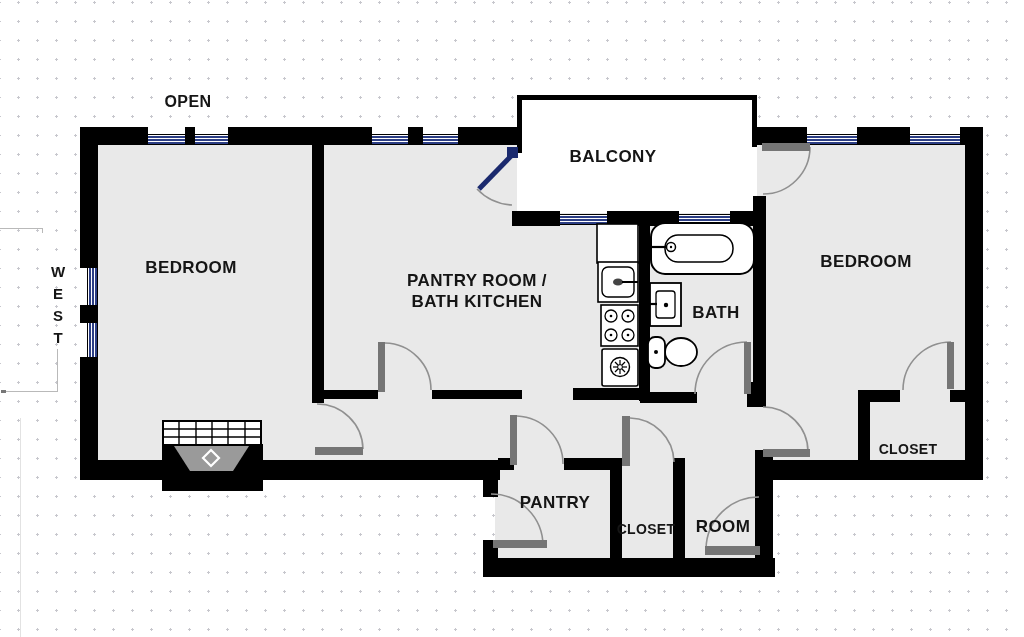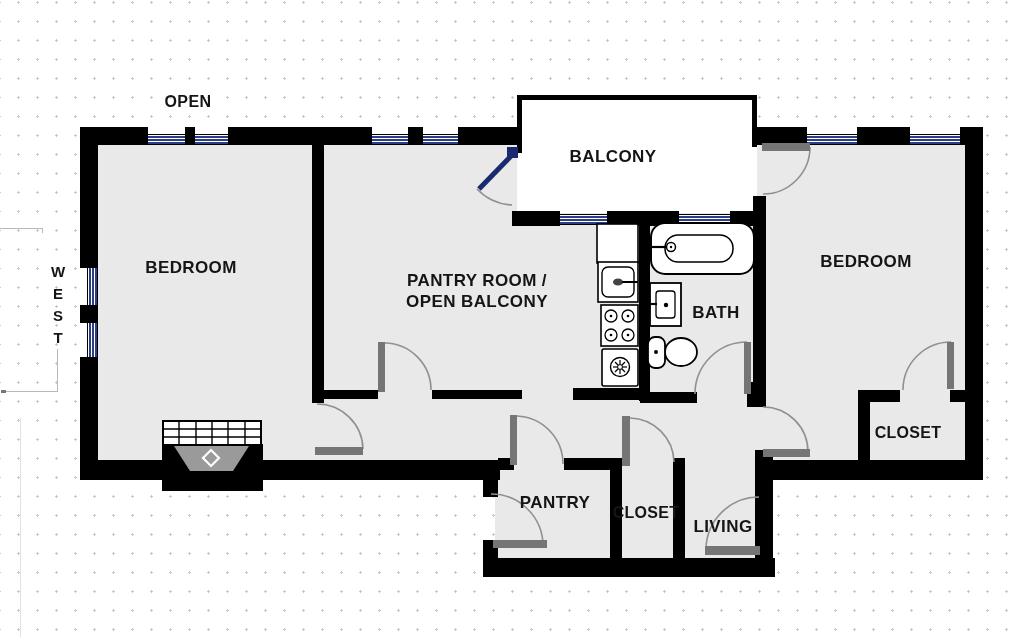--- a/index.html
+++ b/index.html
@@ -12,21 +12,21 @@
   }
   .floor{position:absolute;background:#e9e9e9;}
   .balcony-floor{position:absolute;background:#ffffff;}
   .w{position:absolute;background:#000;}
   .win-h{position:absolute;height:11px;
     background:linear-gradient(to bottom,#000 0 1px,#fff 1px 2.4px,#2c3e85 2.4px 3.9px,#fff 3.9px 5.3px,#2c3e85 5.3px 6.8px,#fff 6.8px 8.2px,#2c3e85 8.2px 9.7px,#fff 9.7px 10px,#000 10px 11px);}
   .win-v{position:absolute;width:11px;
     background:linear-gradient(to right,#000 0 1px,#fff 1px 2.4px,#2c3e85 2.4px 3.9px,#fff 3.9px 5.3px,#2c3e85 5.3px 6.8px,#fff 6.8px 8.2px,#2c3e85 8.2px 9.7px,#fff 9.7px 10px,#000 10px 11px);}
   .lbl{position:absolute;transform:translate(-50%,-50%);color:#151515;font-weight:bold;
     font-size:17px;letter-spacing:.4px;white-space:nowrap;}
-  .lbl.small{font-size:16px;letter-spacing:.3px;}
+  .lbl.small{font-size:14px;letter-spacing:.3px;margin-top:16px;}
   .lbl.vert{writing-mode:vertical-rl;text-orientation:upright;font-size:15px;letter-spacing:5px;}
   .footer{position:absolute;right:22px;top:602px;color:#151515;font-weight:bold;font-size:15.5px;letter-spacing:.2px;}
   svg.overlay{position:absolute;left:0;top:0;}
   .leader{position:absolute;background:#b9b9b9;}
 </style>
 </head>
 <body>
 
 <div id="plan">
 
@@ -212,22 +212,22 @@
         </g>
       </g>
     </g>
   </svg>
 
   <div class="lbl" style="left:188px;top:102px;font-size:16px;">OPEN</div>
   <div class="lbl vert" style="left:58px;top:307px;">WEST</div>
 
   <div class="lbl" style="left:191px;top:268px;">BEDROOM</div>
   <div class="lbl" style="left:477px;top:281px;">PANTRY ROOM /</div>
-  <div class="lbl" style="left:477px;top:302px;">OPEN BALCONY</div>
+  <div class="lbl" style="left:477px;top:302px;">BATH KITCHEN</div>
   <div class="lbl" style="left:613px;top:157px;">BALCONY</div>
   <div class="lbl" style="left:716px;top:313px;">BATH</div>
   <div class="lbl" style="left:866px;top:262px;">BEDROOM</div>
   <div class="lbl small" style="left:908px;top:433px;">CLOSET</div>
   <div class="lbl" style="left:555px;top:503px;text-align:right;">PANTRY</div>
   <div class="lbl small" style="left:646px;top:513px;">CLOSET</div>
-  <div class="lbl" style="left:723px;top:527px;">LIVING</div>
+  <div class="lbl" style="left:723px;top:527px;">ROOM</div>
 
 </div>
 
 </body></html>

